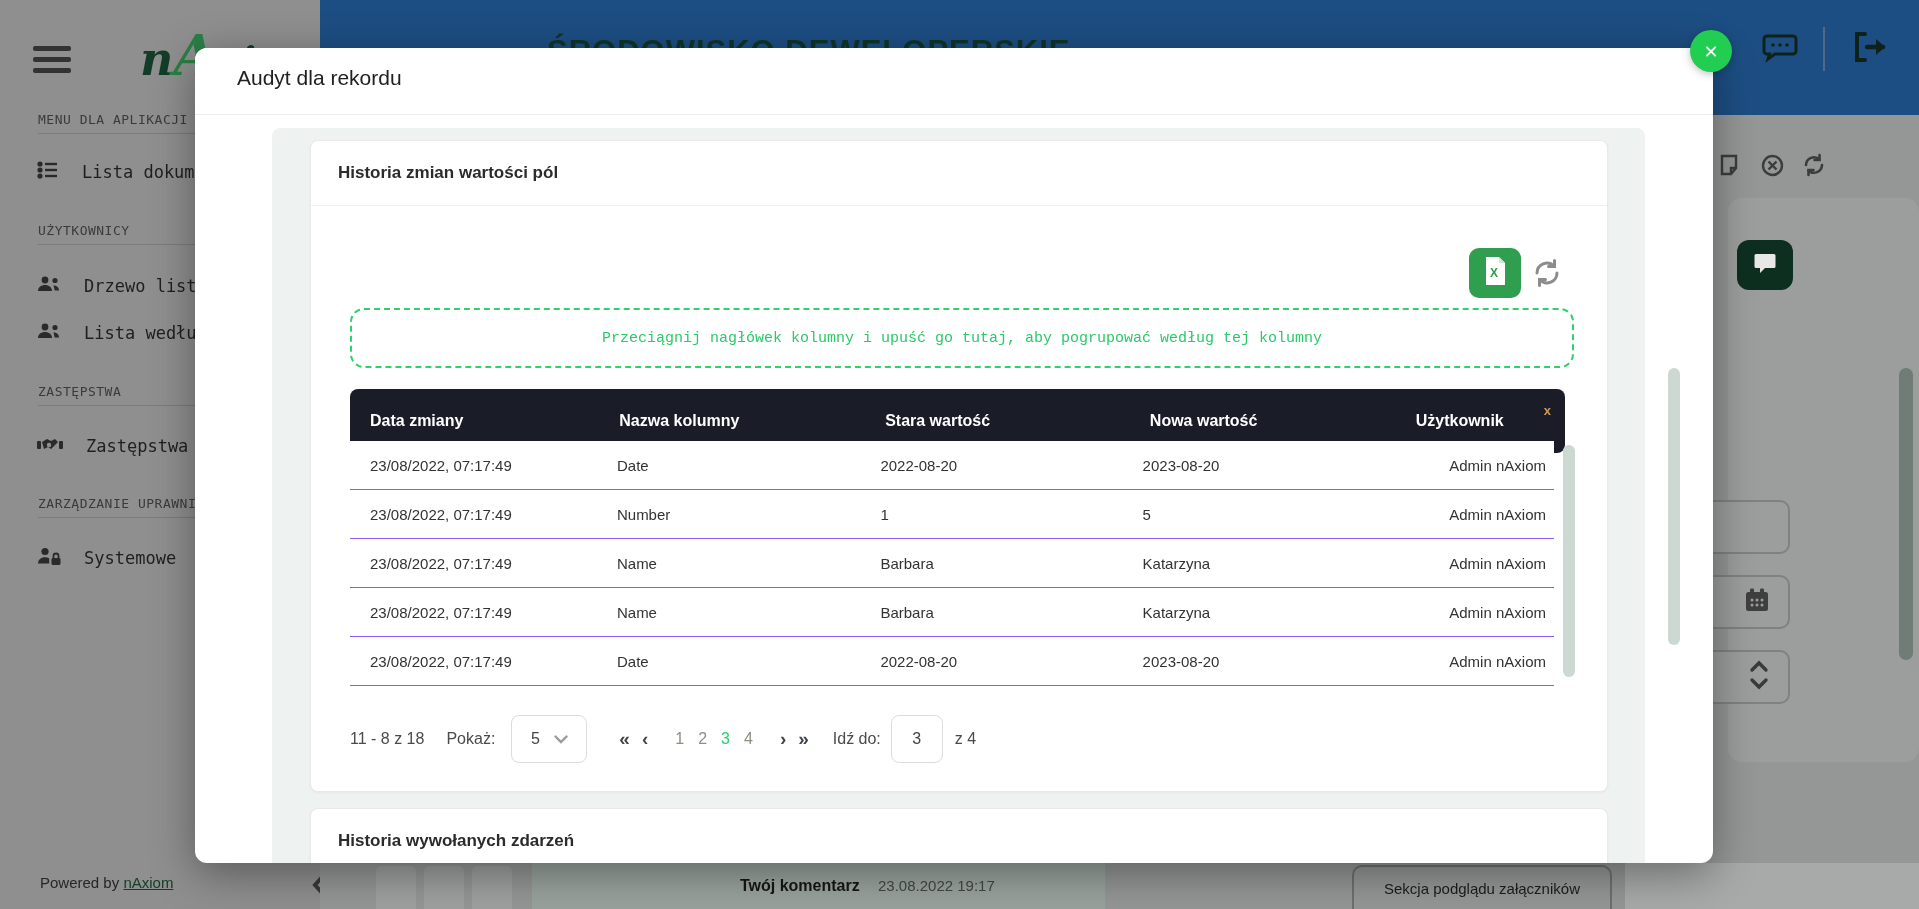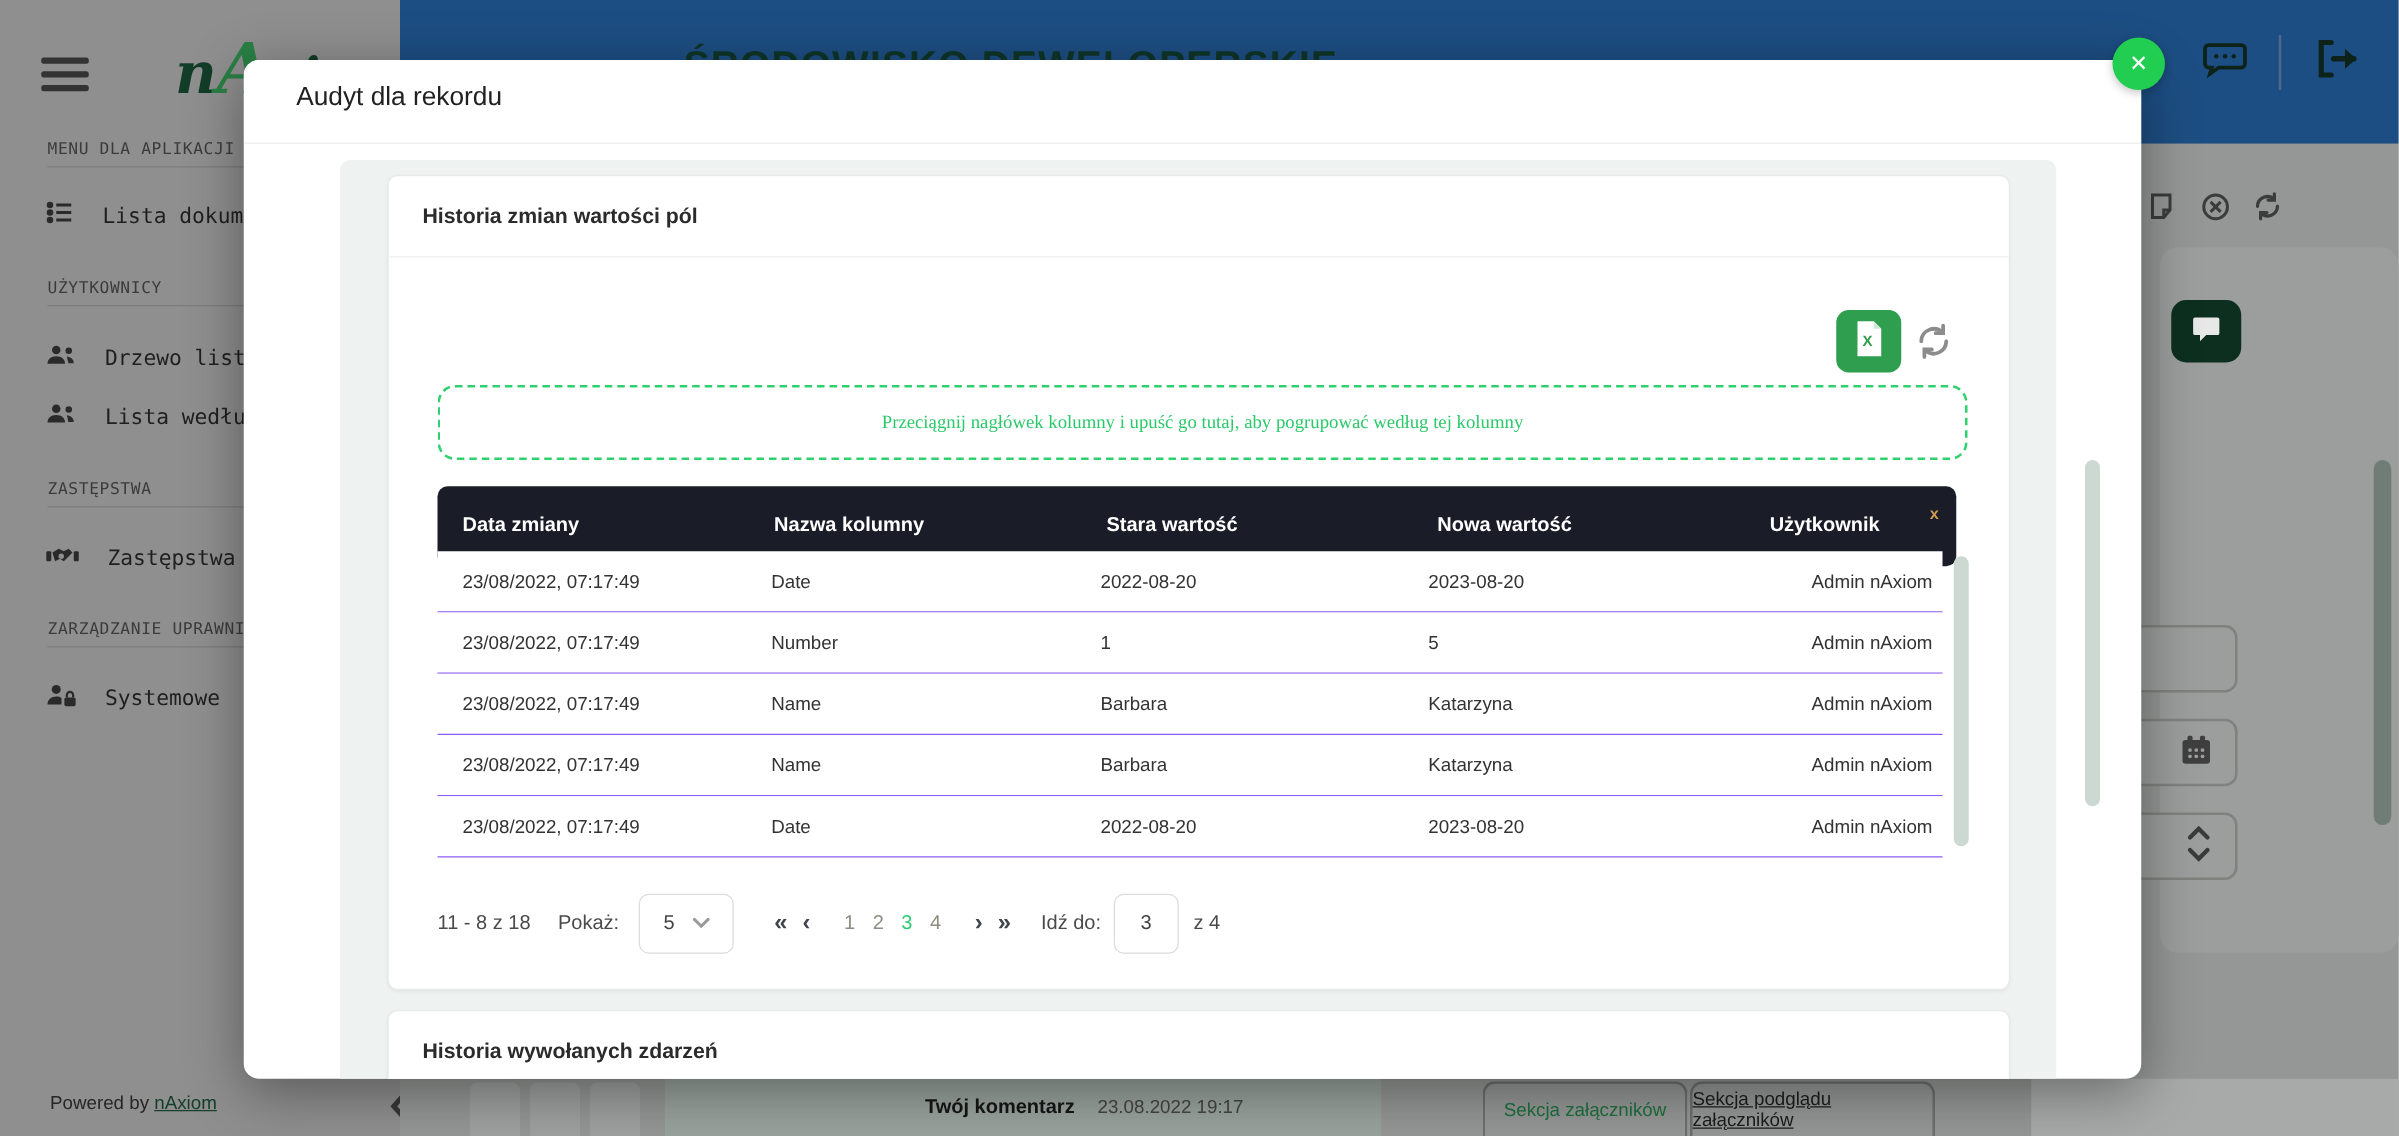--- a/index.html
+++ b/index.html
@@ -35,41 +35,41 @@
   .chat-fab { position:absolute; left:1737px; top:240px; width:56px; height:50px; background:#0d2f20; border-radius:12px; display:flex; align-items:center; justify-content:center; cursor:pointer; z-index:2; }
   .bg-box { position:absolute; left:1692px; width:98px; height:54px; background:#9b9e9c; border:2px solid #7f827f; border-radius:10px; z-index:2; display:flex; align-items:center; justify-content:flex-end; padding-right:18px; color:#3a3a3a; }
   .bg-scroll { position:absolute; left:1899px; top:368px; width:14px; height:292px; background:#6f7d76; border-radius:7px; z-index:2; cursor:pointer; }
 
   .bottom-band { position:absolute; left:376px; top:866px; width:40px; height:43px; background:#9ea19f; border-radius:6px 6px 0 0; z-index:1; }
   .comment-bar { position:absolute; left:532px; top:863px; width:573px; height:46px; background:#99a39e; z-index:1; }
   .comment-label { position:absolute; left:208px; top:14px; font-size:16px; font-weight:bold; color:#161616; white-space:nowrap; }
   .comment-time { position:absolute; left:346px; top:14px; font-size:15px; color:#454545; white-space:nowrap; }
   .bg-tab { position:absolute; top:865px; height:44px; border:2px solid #6f6f6f; border-bottom:none; border-radius:10px 10px 0 0; display:flex; align-items:center; justify-content:center; font-size:15px; z-index:1; cursor:pointer; }
   .tab1 { left:1186px; width:164px; color:#1d6f3d; }
-  .tab2 { left:1352px; width:196px; color:#1c1c1c;text-decoration:underline; }
+  .tab2 { left:1352px; width:260px; color:#1c1c1c; }
   .bottom-light { position:absolute; left:1625px; top:863px; width:294px; height:46px; background:#a8aaa9; z-index:1; }
 
   
   .modal { position:absolute; left:195px; top:48px; width:1518px; height:815px; background:#fff; border-radius:12px; box-shadow:0 10px 44px rgba(0,0,0,.38); z-index:10; overflow:hidden; }
   .modal-header { position:absolute; left:0; top:0; right:0; height:67px; background:#fff; border-bottom:1px solid #ececec; }
   .modal-title { position:absolute; left:42px; top:18px; font-size:21px; font-weight:500; color:#212121; }
   .modal-body { position:absolute; left:77px; top:80px; width:1373px; bottom:0; background:#eef3f1; border-radius:8px 8px 0 0; }
   .modal-scroll { position:absolute; left:1473px; top:320px; width:12px; height:277px; background:#ccd8d2; border-radius:6px; cursor:pointer; z-index:3; }
 
   .card { position:absolute; left:115px; width:1298px; background:#fff; border:1px solid #e9e9e9; border-radius:8px; box-shadow:0 1px 3px rgba(0,0,0,.05); }
   .card1 { top:92px; height:652px; }
   .card2 { top:760px; height:120px; }
   .card-title { position:absolute; left:27px; top:22px; font-size:17px; font-weight:bold; color:#2b2b2b; }
   .card-divider { position:absolute; left:0; right:0; top:64px; height:1px; background:#efefef; }
 
   .excel-btn { position:absolute; left:1158px; top:107px; width:52px; height:50px; background:#2f9e4f; border-radius:10px; display:flex; align-items:center; justify-content:center; cursor:pointer; }
   .refresh-btn { position:absolute; left:1220px; top:117px; width:32px; height:30px; color:#8c8c8c; cursor:pointer; }
 
   .dropzone { position:absolute; left:39px; top:167px; width:1224px; height:60px; border:2px dashed #2fd06e; border-radius:14px; display:flex; align-items:center; justify-content:center; }
-  .dropzone span { font-family:Liberation Serif, serif; font-size:15px; color:#2bc96a; }
+  .dropzone span { font-family:Liberation Mono, monospace; font-size:15px; color:#2bc96a; }
 
   .thead { position:absolute; left:39px; top:248px; width:1215px; height:64px; background:#1a1c28; border-radius:8px; display:grid; grid-template-columns:21% 22.4% 22.3% 22.4% 11.9%; align-items:center; padding:0 8px 0 20px; color:#fff; font-size:16px; font-weight:bold; }
   .thead .col { cursor:pointer; white-space:nowrap; }
   .thead .col:last-child { text-align:right; }
   .thead-x { position:absolute; right:14px; top:14px; color:#cf9a52; font-size:13px; font-weight:bold; }
   .tbody { position:absolute; left:39px; top:300px; width:1204px; }
   .trow { display:grid; grid-template-columns:21% 22.4% 22.3% 22.4% 11.9%; align-items:center; height:49px; padding:0 8px 0 20px; border-bottom:1px solid #8b5cf6; background:#fff; font-size:15px; color:#333; }
   .trow .cell { white-space:nowrap; }
   .trow .cell:last-child { text-align:right; }
   .table-scroll { position:absolute; left:1252px; top:304px; width:12px; height:232px; background:#ccd8d2; border-radius:6px; cursor:pointer; z-index:2; }
@@ -241,21 +241,20 @@
   </div>
   <div class="bg-scroll"></div>
 
   <div class="bottom-band" style="left:376px"></div>
   <div class="bottom-band" style="left:424px"></div>
   <div class="bottom-band" style="left:472px"></div>
   <div class="comment-bar">
     <span class="comment-label">Twój komentarz</span>
     <span class="comment-time">23.08.2022 19:17</span>
   </div>
-  <div class="bg-tab tab1">Sekcja załączników</div>
   <div class="bg-tab tab2">Sekcja podglądu załączników</div>
   <div class="bottom-light"></div>
 
   <div class="modal">
     <div class="modal-header">
       <div class="modal-title">Audyt dla rekordu</div>
     </div>
     <div class="modal-body"></div>
 
     <div class="card card1">

